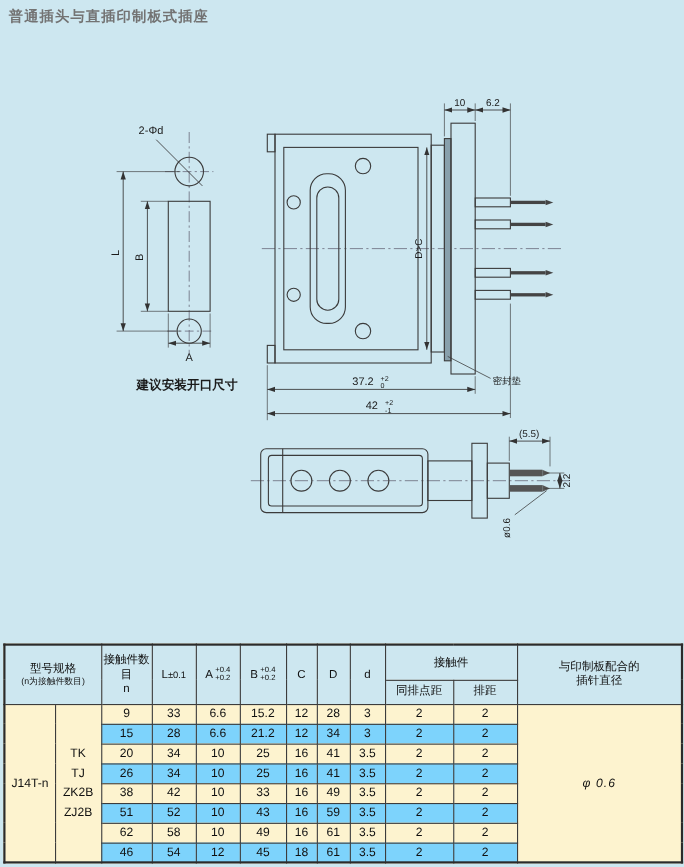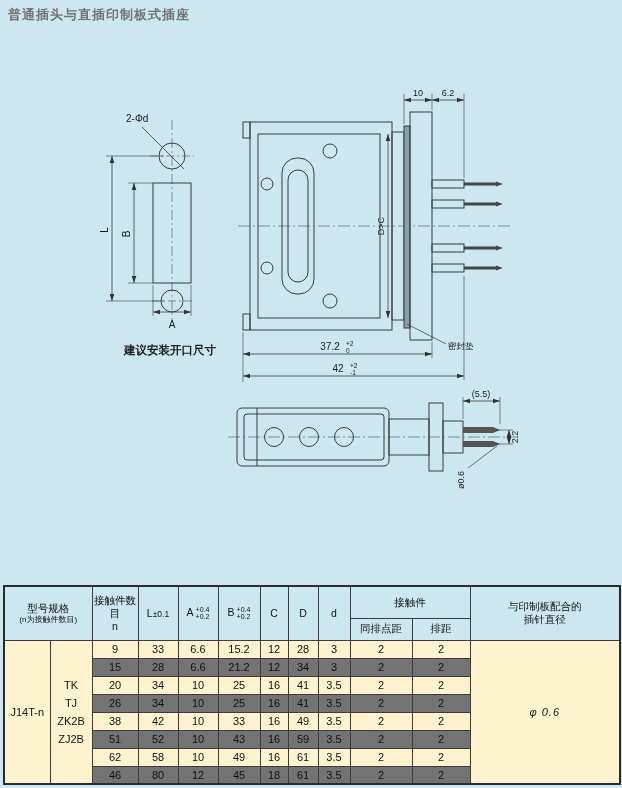--- a/index.html
+++ b/index.html
@@ -28,21 +28,21 @@
     border:1px solid #3c3c3c;
     text-align:center; vertical-align:middle; padding:0;
   }
   table.spec thead th {
     background:#cde7f0; font-weight:normal; font-size:10.5px; line-height:1.25;
   }
   table.spec thead tr:nth-child(1) { height:32px;padding-left:26px; }
   table.spec thead tr:nth-child(2) { height:22px; }
   table.spec tbody td { font-size:11px; height:18px; }
   table.spec tbody tr.cream td { background:#fdf3cf; }
-  table.spec tbody tr.orange td { background:#737373; }
+  table.spec tbody tr.orange td { background:#7dd3fc; }
   table.spec tbody td.merged { background:#fdf3cf !important; font-size:11px; }
   td.pin-dia { font-size:12.5px; letter-spacing:1px;font-style:italic; }
   .note { font-size:8px; line-height:10px; }
   .toltext { font-size:8.5px; }
   .tolstack {
     display:inline-flex; flex-direction:column;
     font-size:7px; line-height:7.5px; margin-left:2px;
     vertical-align:middle; text-align:left;
   }
   .variants div { line-height:18px; font-size:11px; }
@@ -317,21 +317,21 @@
       <td>10</td>
       <td>49</td>
       <td>16</td>
       <td>61</td>
       <td>3.5</td>
       <td>2</td>
       <td>2</td>
     </tr>
     <tr class="orange">
       <td>46</td>
-      <td>80</td>
+      <td>54</td>
       <td>12</td>
       <td>45</td>
       <td>18</td>
       <td>61</td>
       <td>3.5</td>
       <td>2</td>
       <td>2</td>
     </tr>
   </tbody>
 </table>

